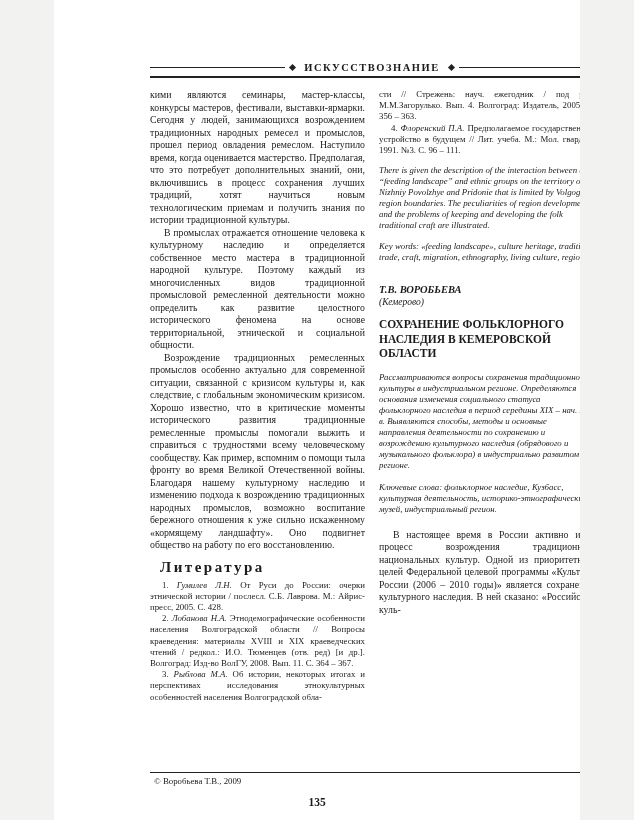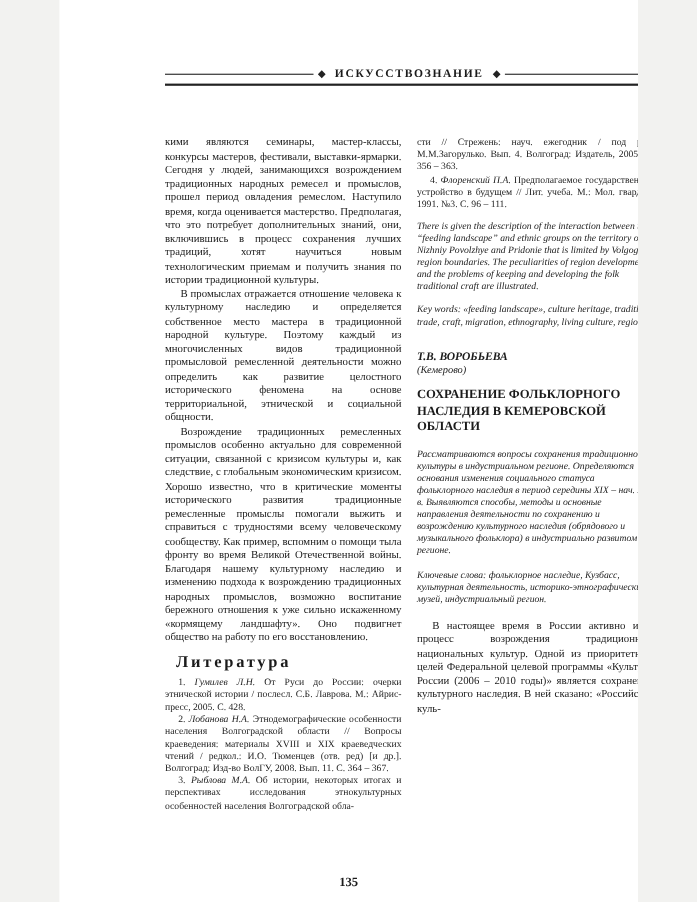--- a/index.html
+++ b/index.html
@@ -26,21 +26,21 @@
   .header-row { display: flex; align-items: center; }
   .rule-seg { flex: 1; height: 1px; background: #222; }
   .diamond { width: 5px; height: 5px; background: #222; transform: rotate(45deg); margin: 0 5px; flex: 0 0 auto; }
   .header-title {
     font-size: 10.5px; font-weight: bold; letter-spacing: 1.5px;
     padding: 0 4px; white-space: nowrap;
   }
   .header-bottom-rule { height: 2px; background: #222; margin-top: 3px; }
   
   .columns { display: flex; gap: 14px; margin-top: 11px; }
-  .col { width: 215px; margin-top: 35px; }
+  .col { width: 215px; }
   .body-text { font-size: 9.8px; line-height: 12.5px; text-align: justify; text-indent: 14px; }
   .no-indent { text-indent: 0; }
   .lit-heading { font-weight: bold; font-size: 15px; letter-spacing: 2.5px; margin: 7px 0 4px 10px; }
   .refs { font-size: 8.8px; line-height: 11.2px; text-align: justify; text-indent: 12px; }
   .refs-cont { text-indent: 0; }
   .ref-author { font-style: italic; }
   .en-title { font-weight: bold; font-style: italic; font-size: 9.4px; line-height: 11.8px; margin-top: 16px; }
   .en-abstract { font-style: italic; font-size: 8.8px; line-height: 11px; margin-top: 9px; text-align: left; }
   .keywords { font-style: italic; font-size: 8.8px; line-height: 11px; margin-top: 10px; text-align: left; }
   .author-block { margin-top: 20px; }
@@ -101,14 +101,18 @@
 
         <p class="ru-abstract">Рассматриваются вопросы сохранения традиционной культуры в индустриальном регионе. Определяются основания изменения социального статуса фольклорного наследия в период середины XIX – нач. XX в. Выявляются способы, методы и основные направления деятельности по сохранению и возрождению культурного наследия (обрядового и музыкального фольклора) в индустриально развитом регионе.</p>
         <p class="ru-keywords">Ключевые слова: фольклорное наследие, Кузбасс, культурная деятельность, историко-этнографический музей, индустриальный регион.</p>
 
         <p class="body-text article-body">В настоящее время в России активно идет процесс возрождения традиционных национальных культур. Одной из приоритетных целей Федеральной целевой программы «Культура России (2006 – 2010 годы)» является сохранение культурного наследия. В ней сказано: «Российская куль-</p>
       </div>
 
     </div>
   </div>
 
+  <div class="footer">
+    <div class="footer-rule"></div>
+    <div class="copyright">© Воробьева Т.В., 2009</div>
+  </div>
   <div class="page-number">135</div>
 </div>
 
 </body></html>

